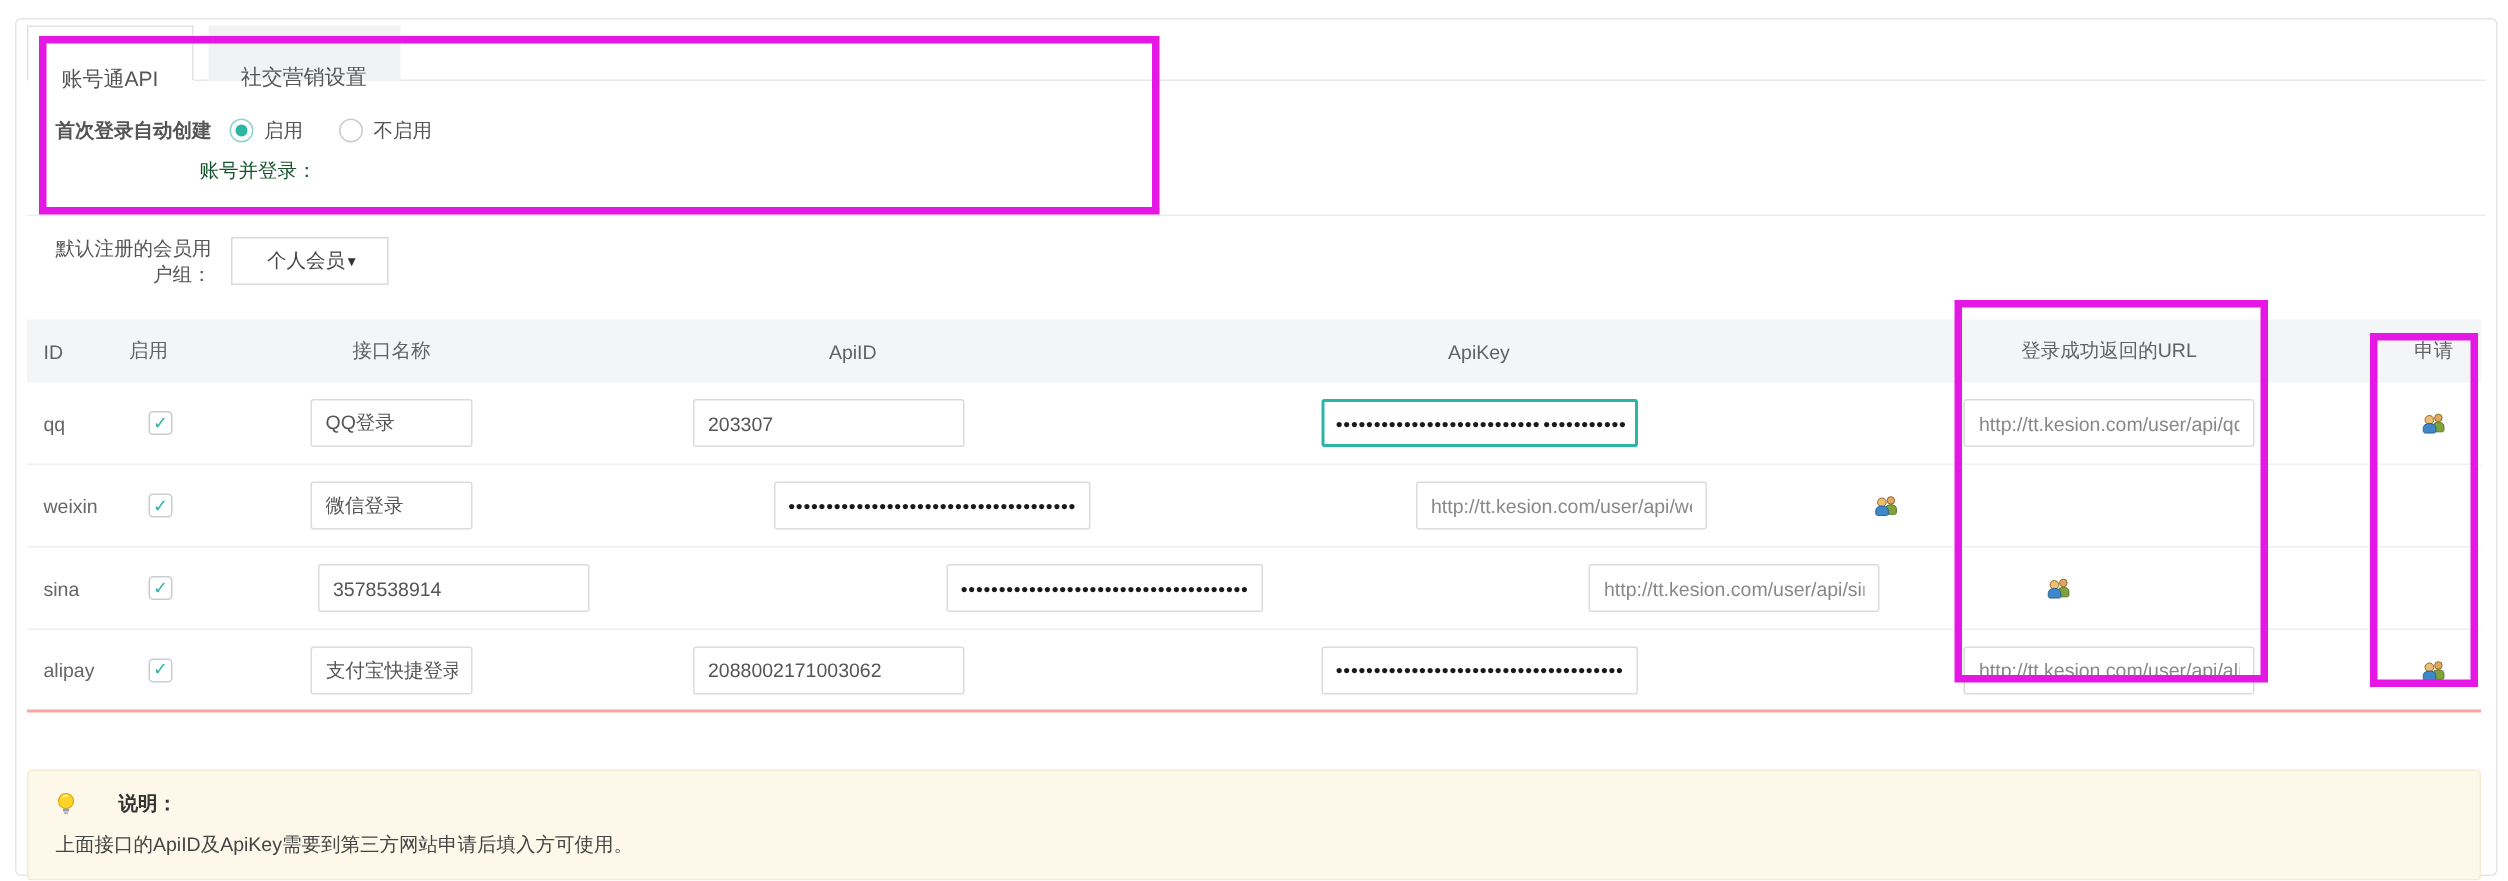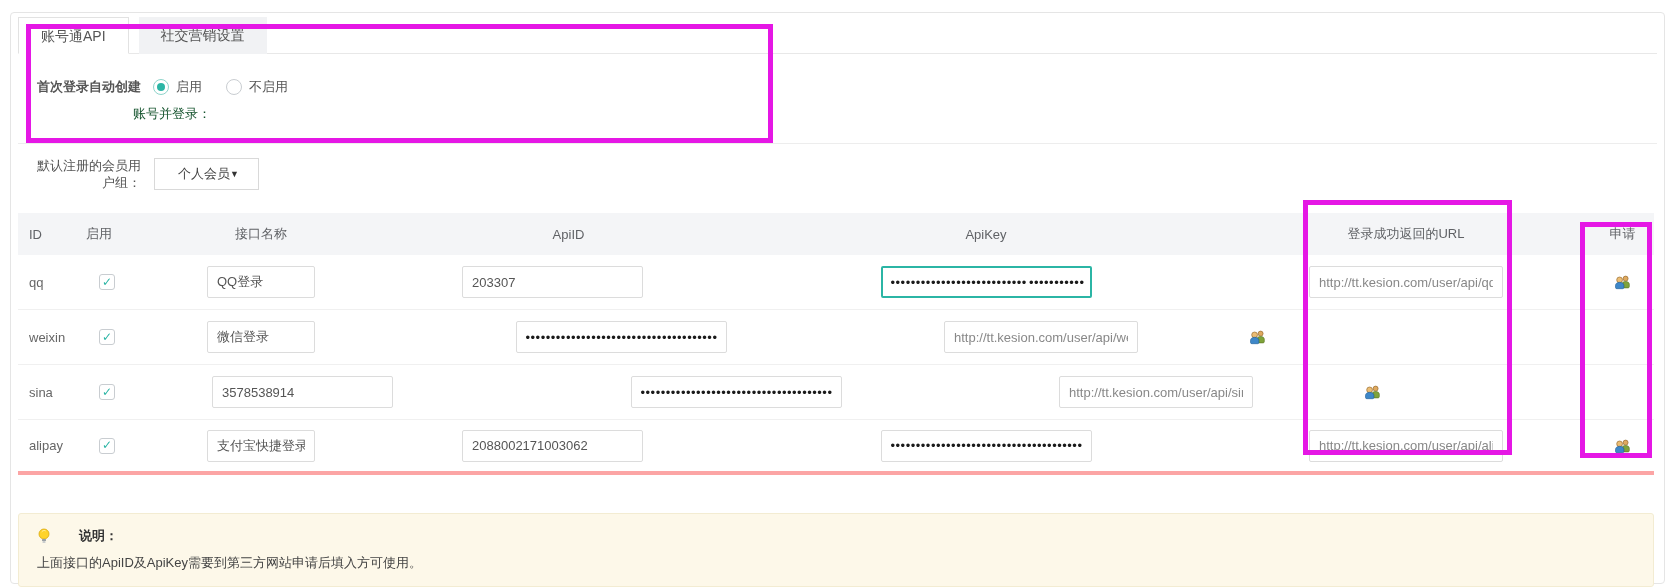--- a/index.html
+++ b/index.html
@@ -5,21 +5,21 @@
   * { box-sizing: border-box; margin: 0; padding: 0; }
   html,body { width:1672px; height:587px; background:#fff; overflow:hidden;
     font-family:"Liberation Sans","DejaVu Sans",sans-serif; }
   .page { position:relative; width:1672px; height:587px; }
 
   .card { position:absolute; left:10px; top:12px; width:1655px; height:572px;
     border:1px solid #e5e5e5; border-radius:4px; background:#fff; padding:0 7px; }
 
   
   .tabbar { margin-top:4px; height:37px; border-bottom:1px solid #e8e8e8; display:flex; }
-  .tab { height:37px; line-height:36px; padding:0 22px; font-size:14px; color:#555;
+  .tab { height:37px; line-height:36px; padding:16px 22px; font-size:14px; color:#555;
     background:#f1f2f4; text-align:center; cursor:pointer; }
   .tab.active { background:#fff; border:1px solid #e2e2e2; border-bottom:1px solid #fff;
     margin-bottom:-1px; }
   .tab + .tab { margin-left:10px; }
 
   
   .form-section { padding:24px 0 20px; border-bottom:1px solid #ededed; }
   .frow { display:flex; align-items:center; }
   .flabel { width:123px; text-align:right; font-size:13px; color:#555; flex:0 0 123px;font-weight:bold; }
   .radio-group { display:flex; align-items:center; margin-left:12px; }
@@ -40,21 +40,21 @@
   .select { margin-left:13px; width:105px; height:32px; border:1px solid #d9d9d9; background:#fff;
     display:flex; align-items:center; justify-content:center; padding:0 10px 0 14px;
     font-size:13px; color:#444; cursor:pointer; }
   .select .arrow { font-size:9px; color:#333; }
 
   
   .table { margin-top:8px; width:1636px; }
   .thead { display:flex; height:42px; align-items:center; background:#f4f5f7; }
   .hcell { font-size:13px; color:#606266; }
   .trow { display:flex; height:55px; align-items:center; border-bottom:1px solid #f0f0f0; }
-  .trow:last-child { border-bottom:4px solid #fca5a5; }
+  .trow:last-child { border-bottom:2px solid #fca5a5; }
   .cell { display:flex; align-items:center; justify-content:center; }
   .c-id    { width:60px;  justify-content:flex-start; padding-left:11px; font-size:13px; color:#666; }
   .c-enable{ width:58px; }
   .c-name  { width:250px; }
   .c-apiid { width:365px; }
   .c-apikey{ width:470px; }
   .c-url   { width:370px; }
   .c-apply { width:63px; }
   .thead .c-id { color:#606266; }
   .thead .c-enable { justify-content:flex-start; padding-left:8px; }

